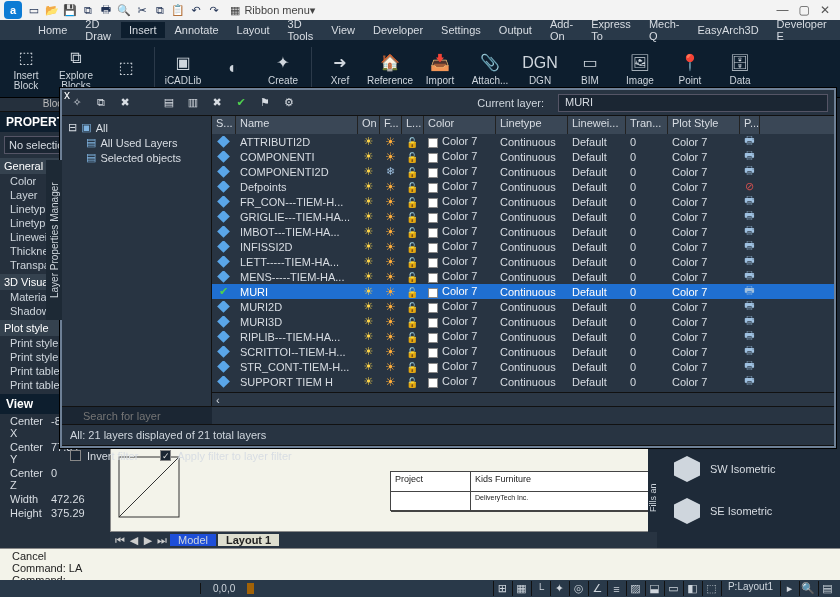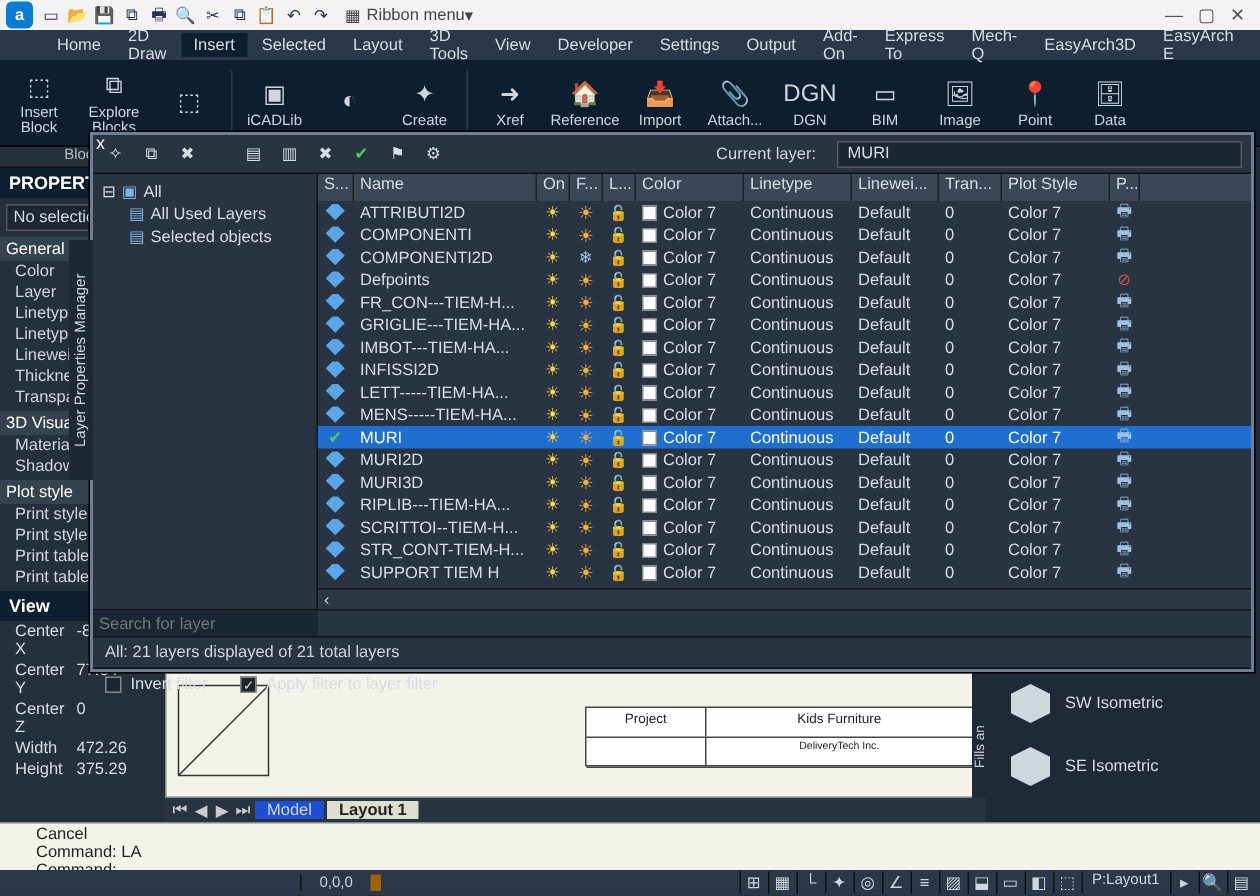--- a/index.html
+++ b/index.html
@@ -62,44 +62,44 @@
   .cw-s{width:24px;text-align:center;} .cw-name{width:122px;} .cw-on{width:22px;text-align:center;} .cw-f{width:22px;text-align:center;} .cw-l{width:22px;text-align:center;}
   .cw-col{width:72px;} .cw-lt{width:72px;} .cw-lw{width:58px;} .cw-tr{width:42px;} .cw-ps{width:72px;} .cw-p{width:20px;text-align:center;}
   .sq { display:inline-block; width:10px; height:10px; border:1px solid #888; background:#fff; vertical-align:middle; margin-right:4px; }
   .diamond { display:inline-block; width:9px; height:9px; background:#5aa6e8; transform:rotate(45deg); }
   .bulb { color:#ffd64a; font-size:11px; }
   .sun { color:#ffae3b; font-size:12px; }
   .lock { color:#d0a860; font-size:10px; }
   .prn { color:#9ec0e0; font-size:11px; }
   .lm-scroll { height:14px; background:#2b3745; border-top:1px solid #111; display:flex; align-items:center; }
   .lm-search { height:18px; border-top:1px solid #111; }
-  .lm-search input { width:150px; height:17px; background:#1b2633; border:none; color:#888; padding:0 4px; font-size:11px; }
+  .lm-search input { width:150px; height:17px; background:#1b2633; border:none; color:#888; padding:0 21px; font-size:11px; }
   .lm-status { padding:4px 8px; border-top:1px solid #111; color:#cfd6dd; }
   .lm-filters { display:flex; gap:22px; padding:4px 8px; border-top:1px solid #111; align-items:center; }
-  .chk { display:flex; align-items:flex-end; gap:6px; }
+  .chk { display:flex; align-items:flex-start; gap:6px; }
   .chk .box { width:11px; height:11px; border:1px solid #888; display:inline-flex; align-items:center; justify-content:center; font-size:9px; color:#ddd; background:#1b2633; }
 
   
   .drawarea { position:absolute; left:110px; top:448px; width:547px; height:84px; background:#f3f3ea; border:1px solid #888; }
   .drawarea .titleblock { position:absolute; right:6px; top:22px; width:260px; height:40px; border:1px solid #444; background:#fff; font-size:9px; color:#222; }
-  .titleblock .row { display:flex; height:20px; border-bottom:1px solid #444;text-align:center; }
+  .titleblock .row { display:flex; height:20px; border-bottom:1px solid #444; }
   .titleblock .cell { border-right:1px solid #444; padding:2px 4px; }
   .sheet-tabs { position:absolute; left:110px; top:532px; width:547px; height:16px; background:#283442; display:flex; align-items:center; gap:2px; padding-left:4px; }
   .sheet-tabs .nav { width:12px; text-align:center; color:#ccc; }
   .sheet-tabs .tab { padding:0 8px; background:#1d4ed8; color:#cfd6dd; }
   .sheet-tabs .tab.active { background:#dedecf; color:#222; font-weight:bold; }
 
   
   .rightcol { position:absolute; right:0; top:448px; width:176px; height:120px; background:#1e2a38; }
   .isobtn { display:flex; align-items:center; gap:10px; padding:8px 10px; }
   .isobtn .cube { width:26px; height:26px; background:#cfd6dd; clip-path: polygon(50% 0,100% 25%,100% 75%,50% 100%,0 75%,0 25%); }
   .fillbar { position:absolute; right:176px; top:448px; width:16px; height:100px; background:#1e2a38; writing-mode:vertical-rl; transform:rotate(180deg); font-size:9px; color:#cfd6dd; text-align:center; }
 
   
-  .cmdwrap { position:absolute; left:0; top:548px; width:840px; height:32px; background:#f3f3ea; color:#222; border-top:1px solid #888; font-family:Consolas,monospace; font-size:11px; padding:1px 24px; }
+  .cmdwrap { position:absolute; left:0; top:548px; width:840px; height:32px; background:#f3f3ea; color:#222; border-top:1px solid #888; font-family:Consolas,monospace; font-size:11px; padding:1px 12px; }
   .cmdwrap .line { line-height:12px; }
   .cmdx { position:absolute; left:1px; top:549px; color:#444; font-size:10px; }
 
   
   .status { position:absolute; left:0; top:580px; width:840px; height:17px; background:#293949; display:flex; align-items:center; color:#cfd6dd; font-size:10px; }
   .status .coord { margin-left:200px; padding:0 12px; border-left:1px solid #111; border-right:7px solid #a16207; }
   .status .sicons { margin-left:auto; display:flex; gap:1px; padding-right:4px; }
   .status .sicons .si { width:18px; height:15px; border-left:1px solid #111; display:flex; align-items:center; justify-content:center; font-size:11px; }
   .status .layout { padding:0 6px; border-left:1px solid #111; }
 </style>
@@ -129,32 +129,32 @@
     <span>—</span>
     <span>▢</span>
     <span>✕</span>
   </div>
 </div>
 
 <div class="menubar" id="menubar">
     <div class="tab">Home</div>
     <div class="tab">2D Draw</div>
     <div class="tab active">Insert</div>
-    <div class="tab">Selected</div>
+    <div class="tab">Annotate</div>
     <div class="tab">Layout</div>
     <div class="tab">3D Tools</div>
     <div class="tab">View</div>
     <div class="tab">Developer</div>
     <div class="tab">Settings</div>
     <div class="tab">Output</div>
     <div class="tab">Add-On</div>
     <div class="tab">Express To</div>
     <div class="tab">Mech-Q</div>
     <div class="tab">EasyArch3D</div>
-    <div class="tab">EasyArch E</div>
+    <div class="tab">Developer E</div>
     <div class="tab">Help</div>
   </div>
 
 <div class="ribbon" id="ribbon">
     <div class="ribbtn">
       <div class="ic">⬚</div>
       <div class="lb">Insert<br>Block</div>
     </div>
     <div class="ribbtn">
       <div class="ic">⧉</div>

